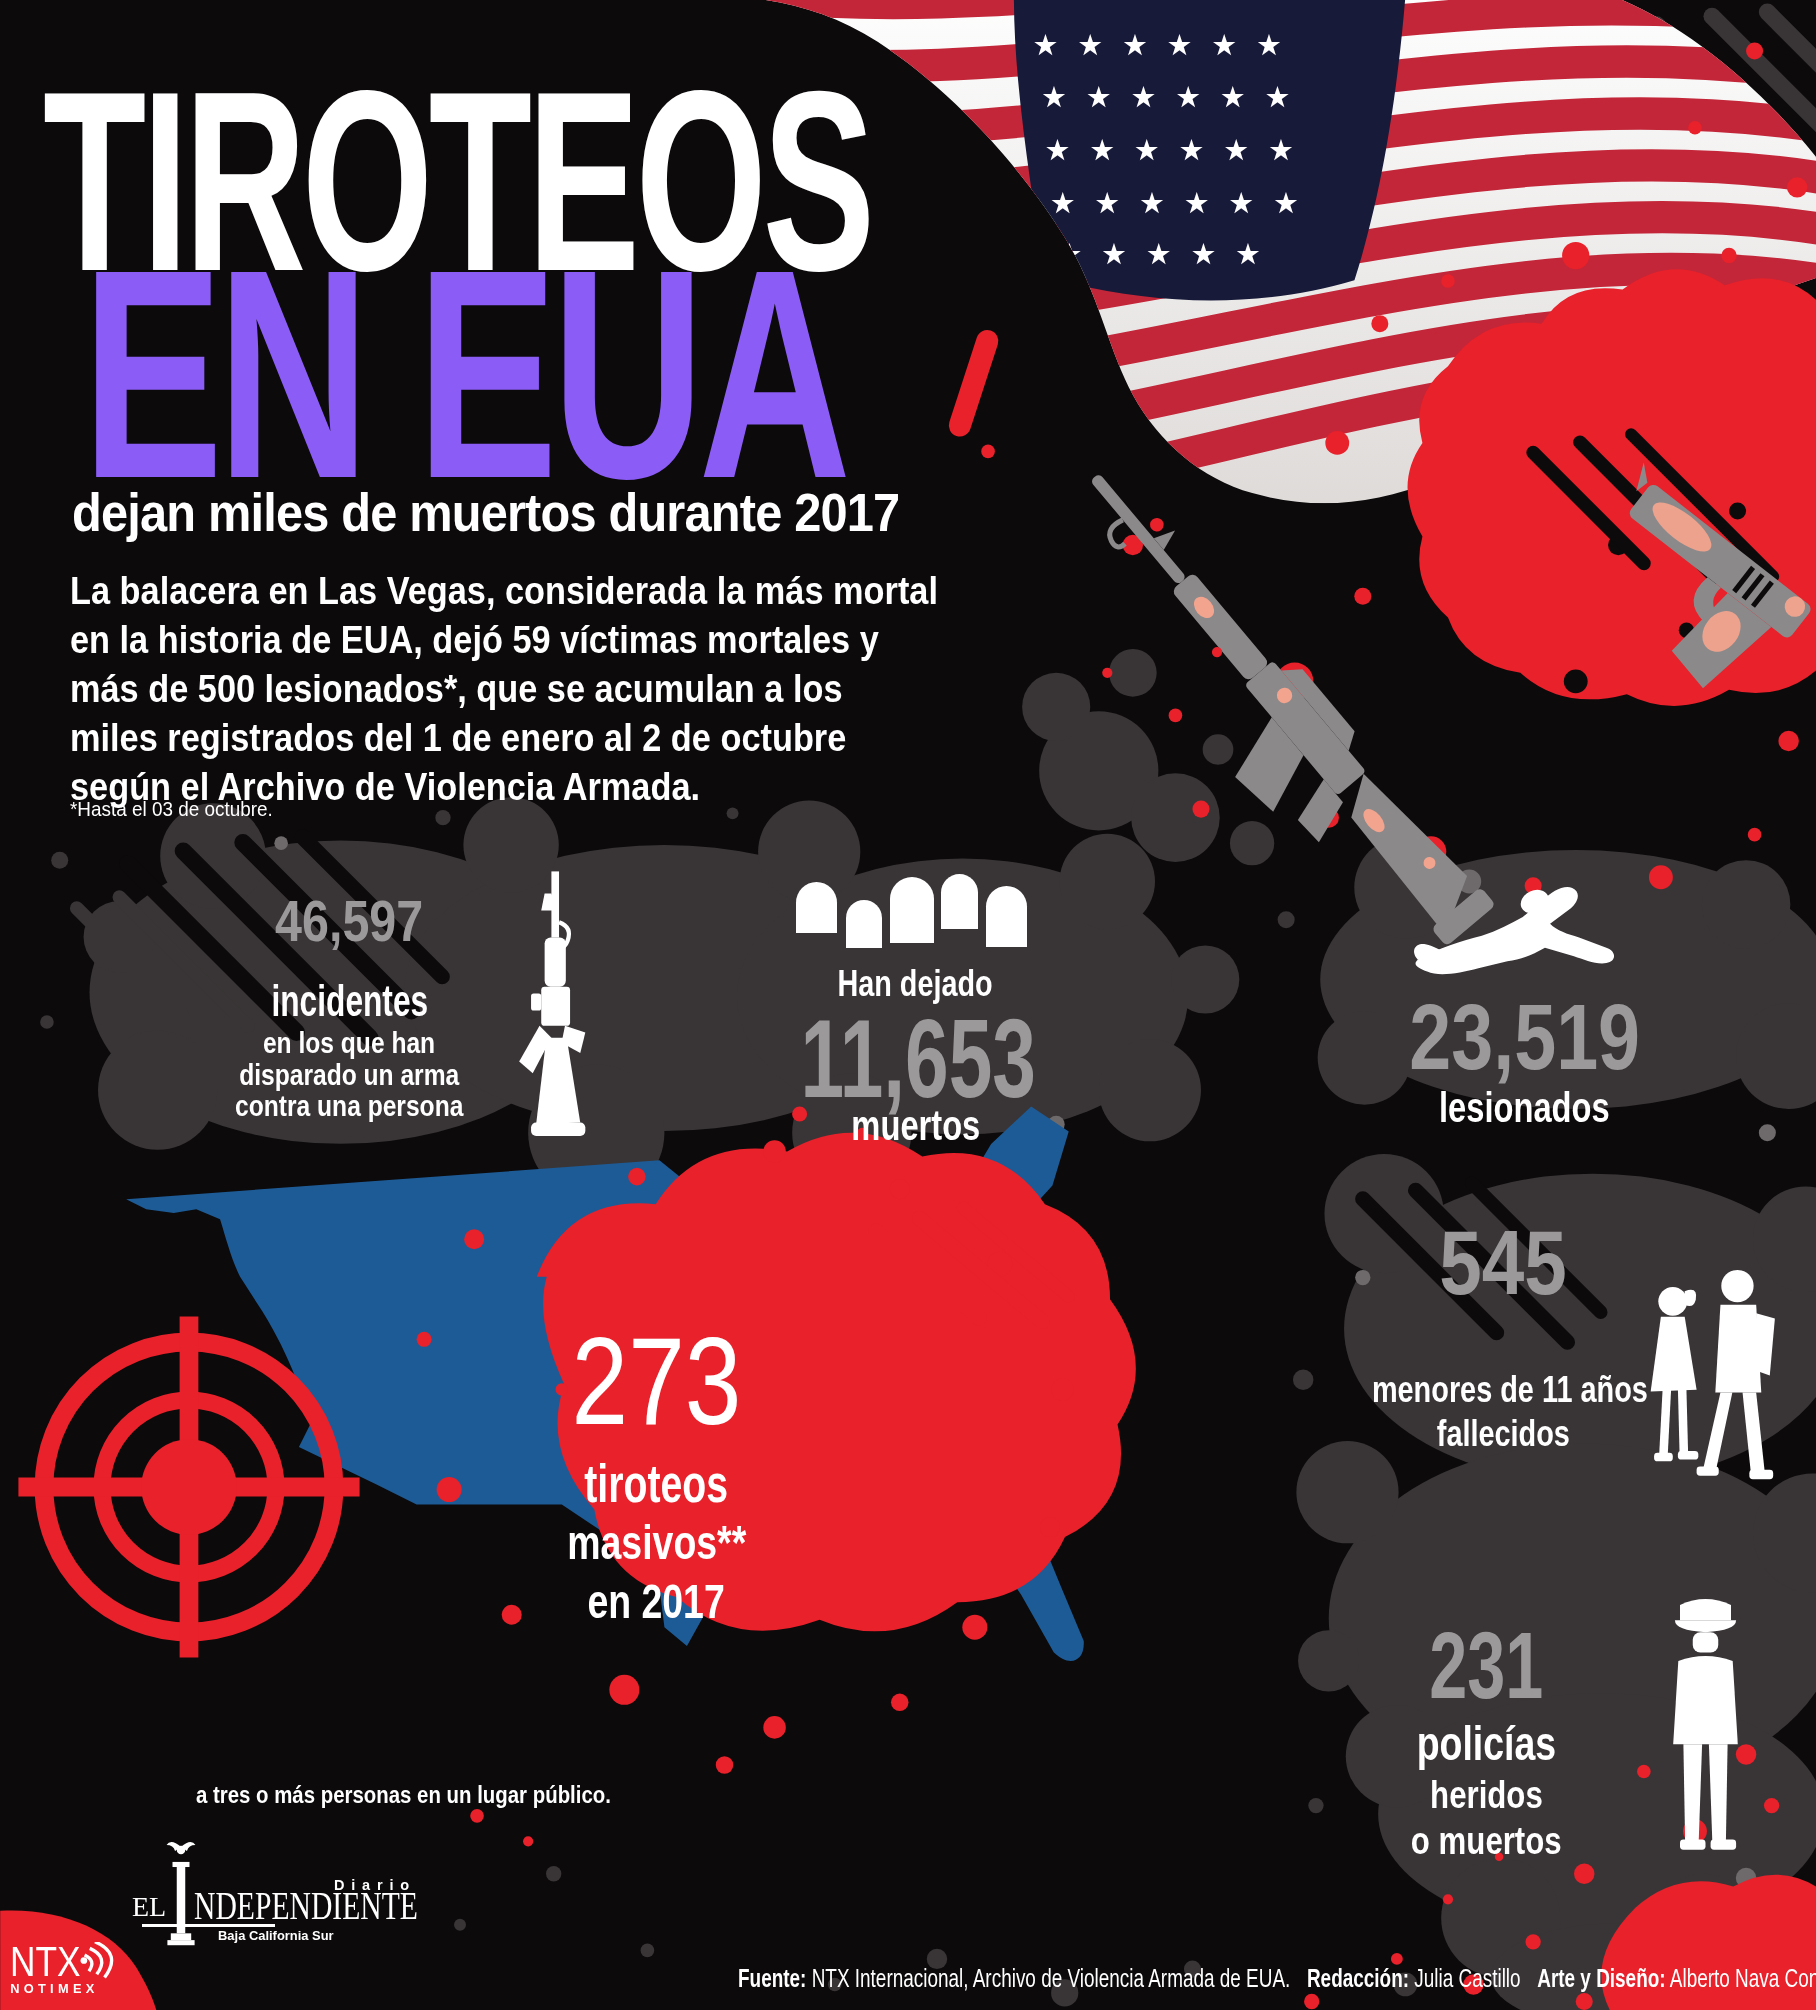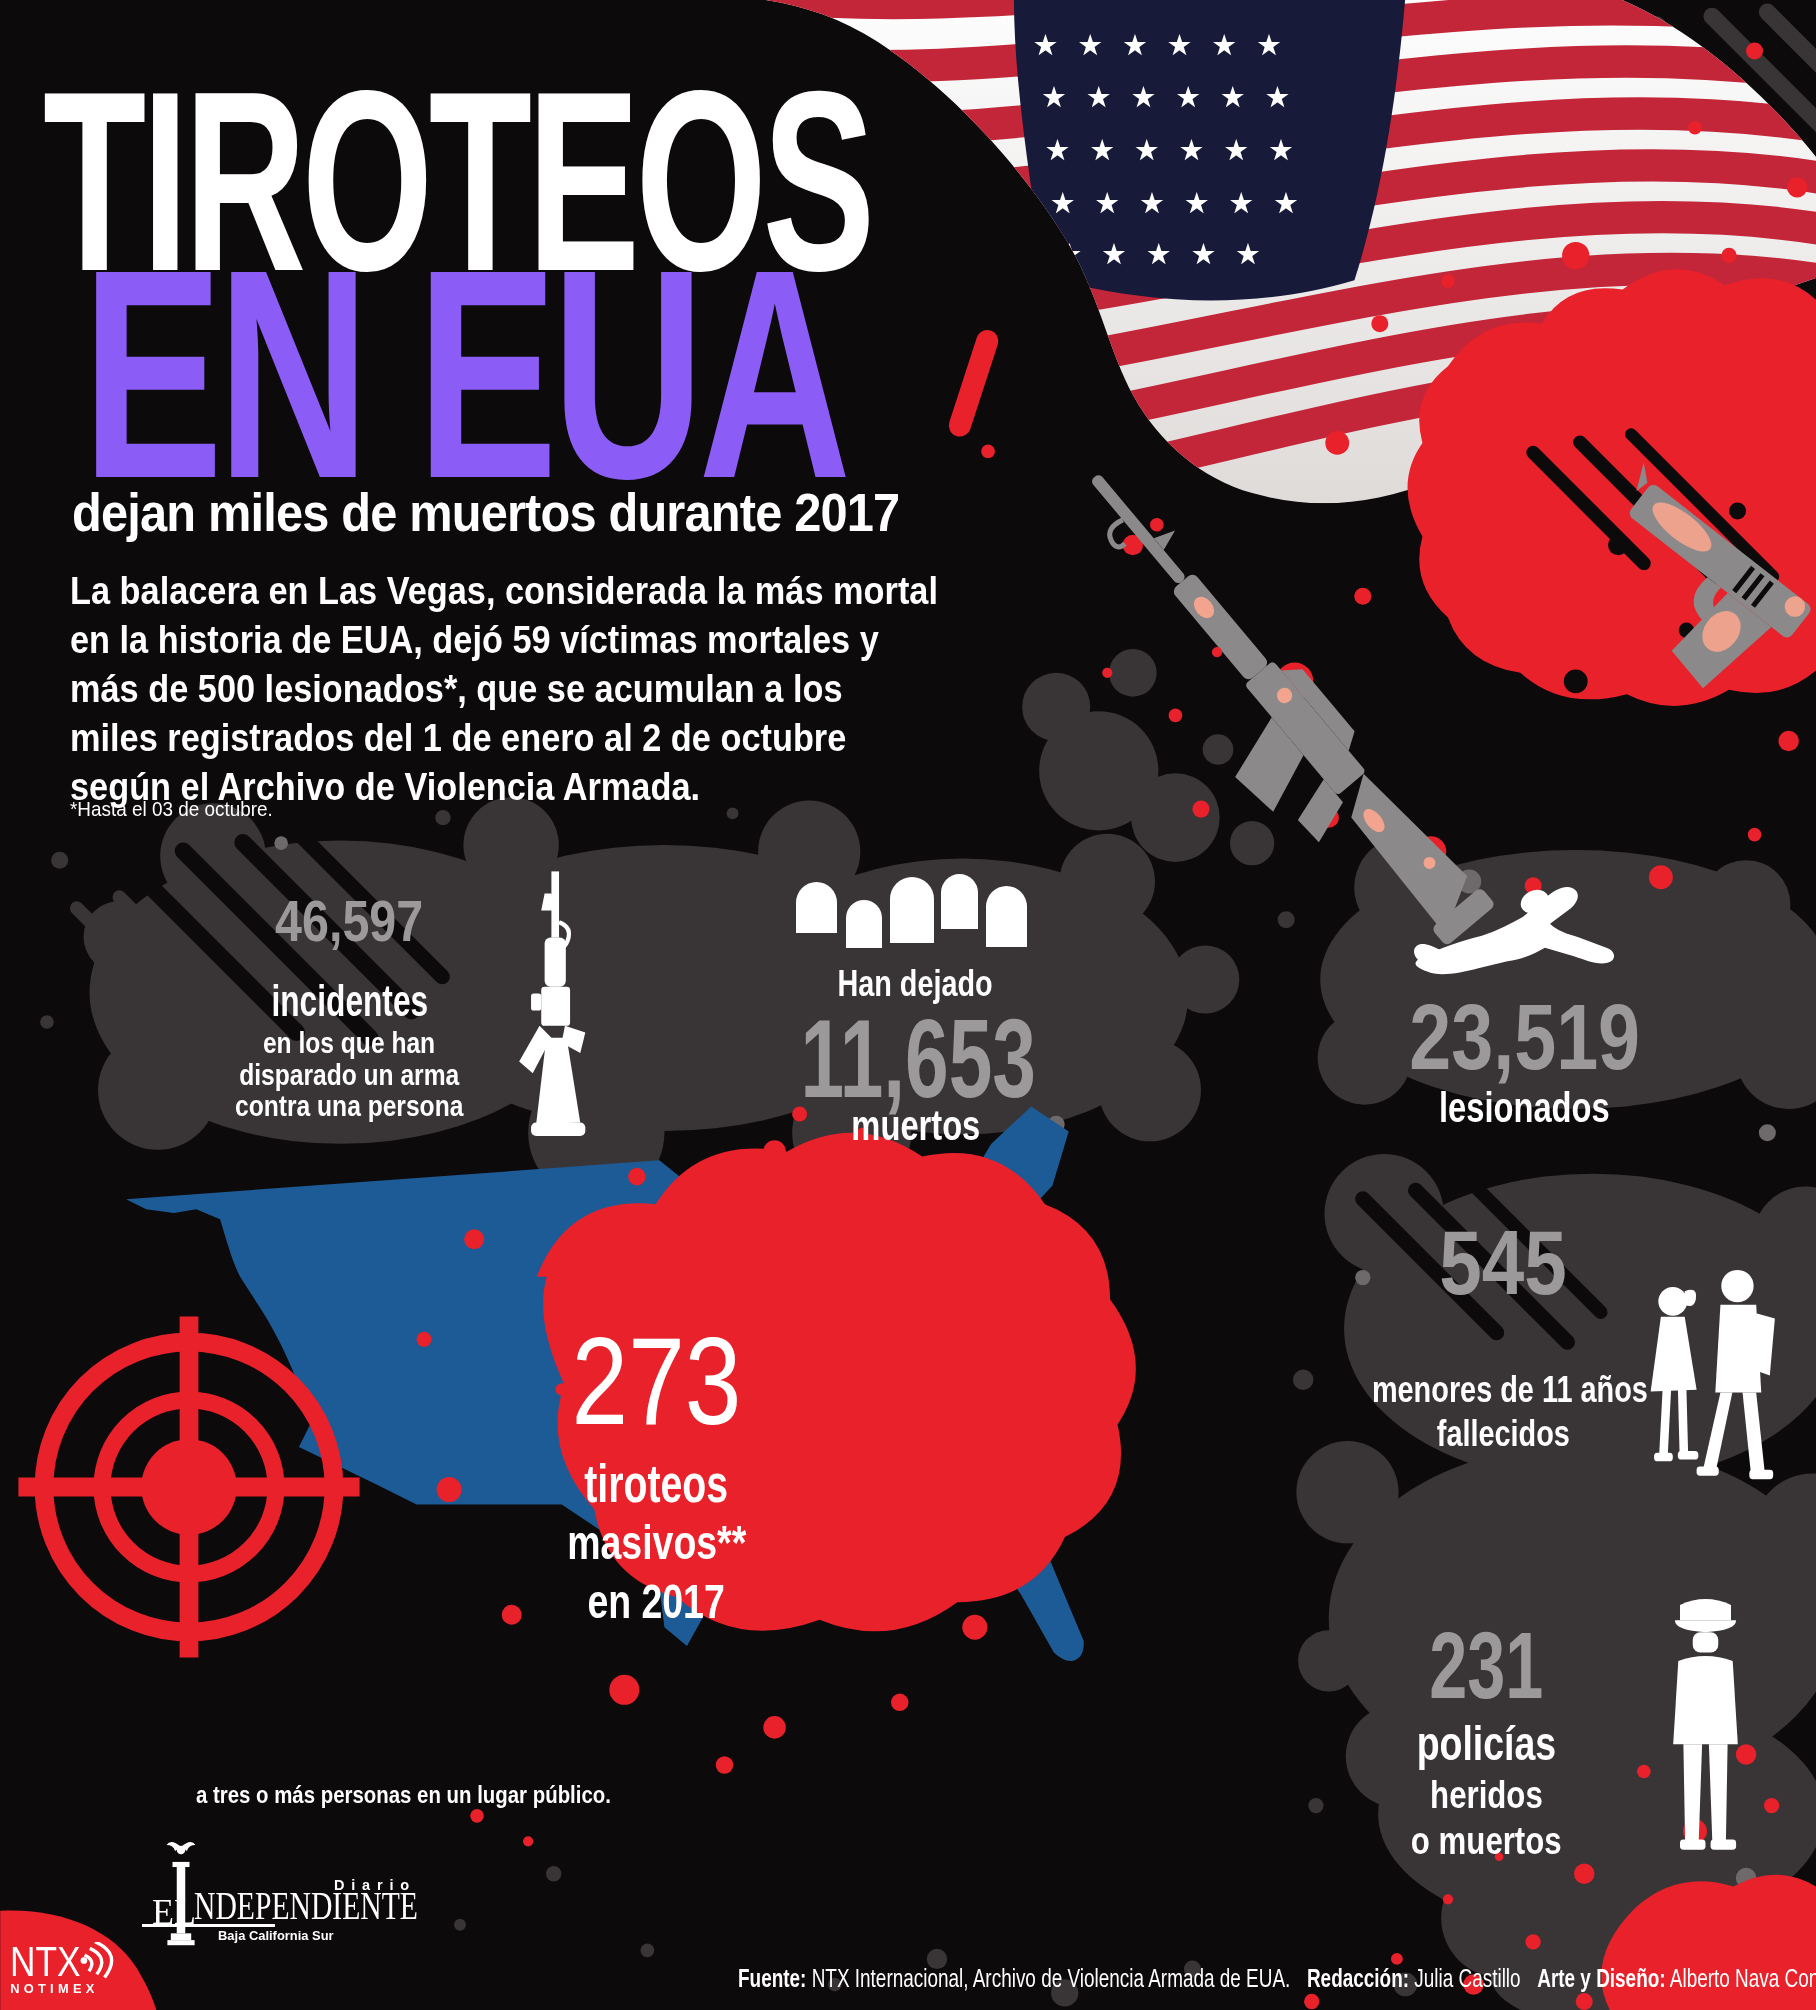--- a/index.html
+++ b/index.html
@@ -451,21 +451,21 @@
       <g fill="#fff">
         <circle cx="20" cy="14" r="5"></circle>
         <path d="M20,10 q-12,-10 -17,-2 q8,0 10,7 z"></path>
         <path d="M20,10 q12,-10 17,-2 q-8,0 -10,7 z"></path>
         <rect x="10" y="28" width="20" height="6"></rect>
         <rect x="15" y="34" width="10" height="78"></rect>
         <rect x="8" y="112" width="24" height="8"></rect>
         <rect x="4" y="120" width="32" height="6"></rect>
       </g>
     </svg>
-    <div class="abs" style="left:152px;top:1891px;font-size:36px;font-family:'Liberation Serif',serif">
+    <div class="abs" style="left:132px;top:1891px;font-size:28px;font-family:'Liberation Serif',serif">
       <span>EL</span>
     </div>
     <div class="abs" style="left:334px;top:1877px;font-size:14.5px;font-weight:bold;letter-spacing:6.8px">
       <span>Diario</span>
     </div>
     <div class="abs" style="left:194px;top:1886px;font-size:39px;font-family:'Liberation Serif',serif;line-height:1">
       <span class="sxl" style="transform:scaleX(.76)">NDEPENDIENTE</span>
     </div>
     <div class="abs" style="left:142px;top:1924px;width:133px;height:2.6px;background:#fff"></div>
     <div class="abs" style="left:215px;top:1928px;width:119px;font-size:13.6px;font-weight:bold;text-align:center">

